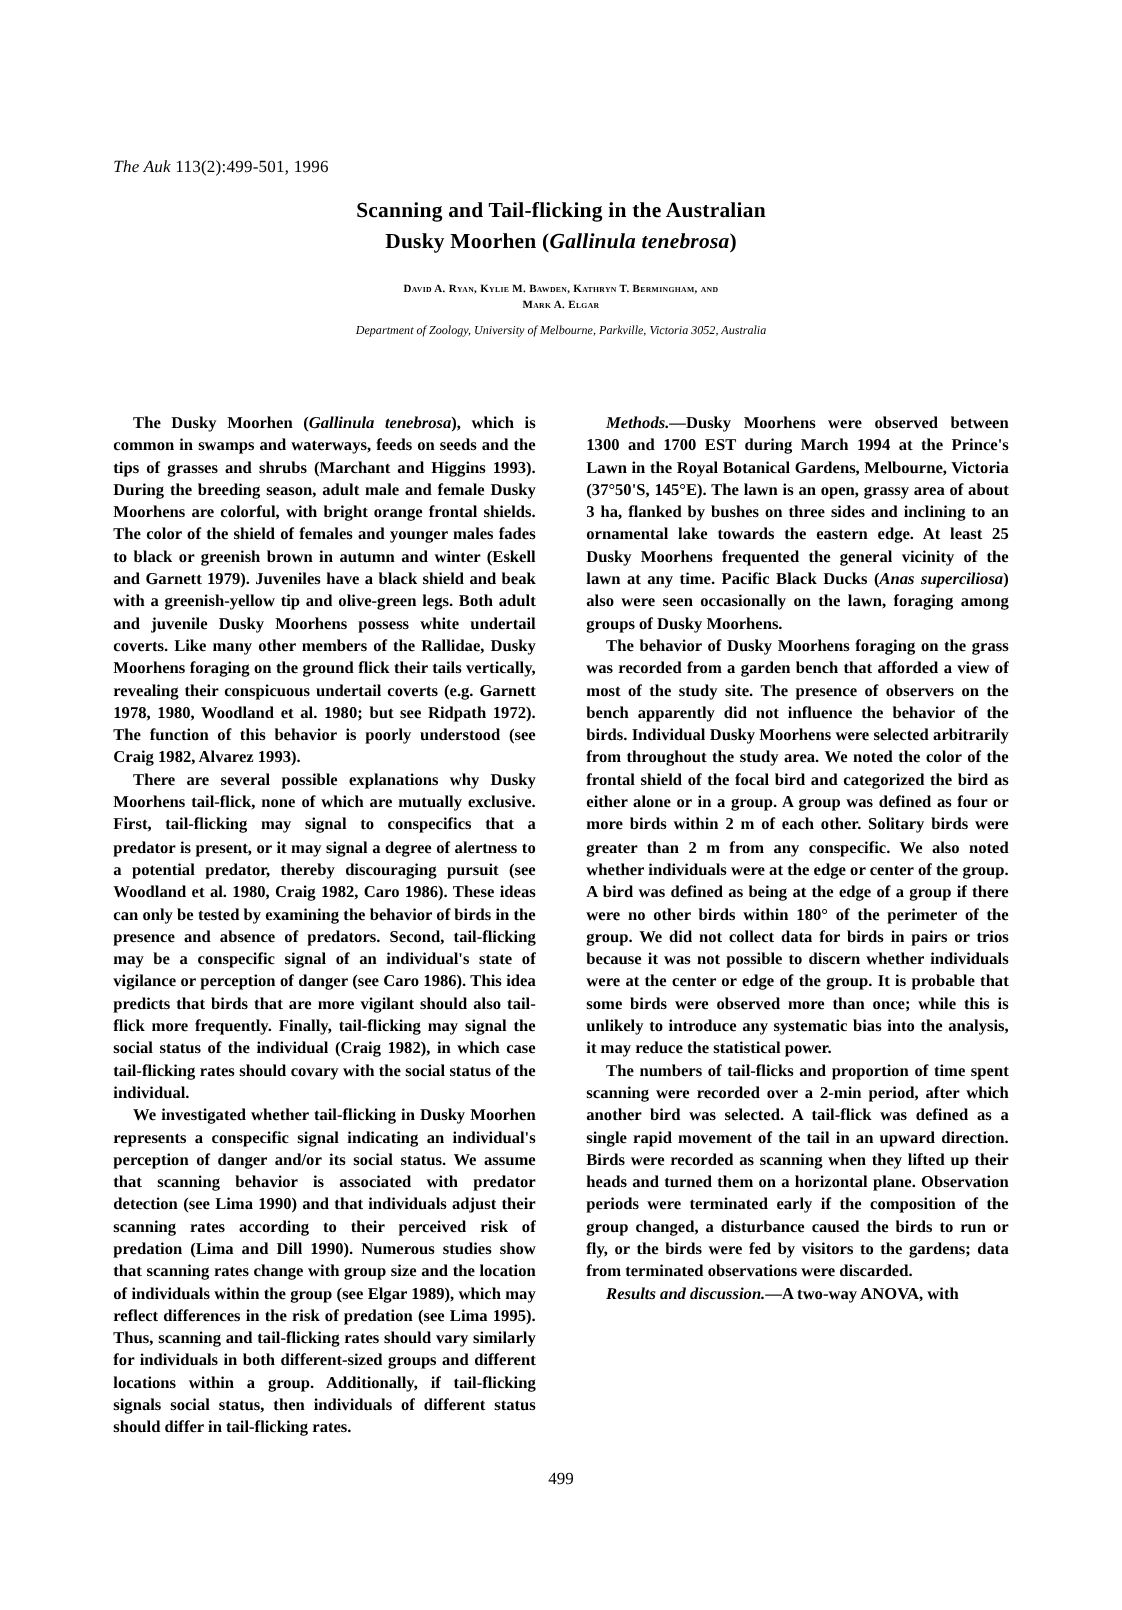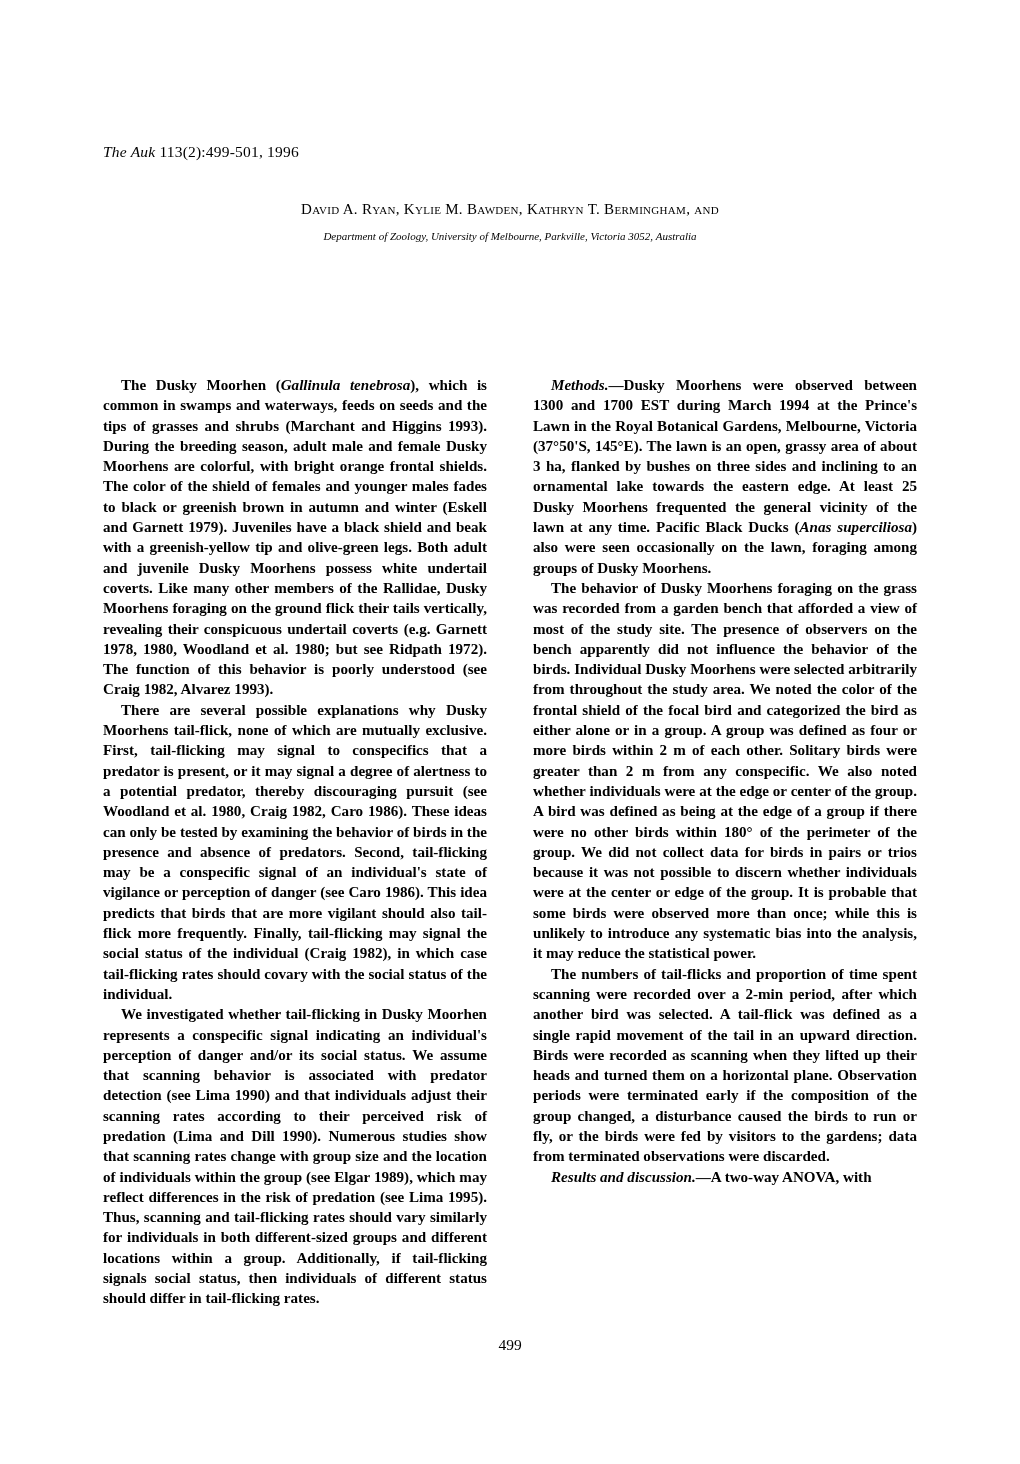--- a/index.html
+++ b/index.html
@@ -38,23 +38,24 @@
     font-size: 19.5px;
     font-weight: bold;
     line-height: 1.45;
     letter-spacing: 0.2px;
   }
   .title .ital {
     font-style: italic;
   }
   .authors {
     margin-top: 20px;
-    font-size: 15px;
+    font-size: 10px;
     line-height: 1.55;
     letter-spacing: 0.3px;
+    font-weight: bold;
   }
   .smallcaps {
     font-variant: small-caps;
   }
   .affiliation {
     margin-top: 7px;
     font-size: 11px;
     font-style: italic;
     line-height: 1.5;
   }
@@ -94,22 +95,27 @@
 </head>
 <body>
 
 <div class="page">
 
   <div class="journal-line">
     <span>The Auk</span><span class="nonital"> 113(2):499-501, 1996</span>
   </div>
 
   <div class="title-block">
+    <div class="title">
+      <div>Scanning and Tail-flicking in the Australian</div>
+      <div><span>Dusky Moorhen (</span><span class="ital">Gallinula tenebrosa</span><span>)</span></div>
+    </div>
     <div class="authors">
       <div class="smallcaps">David A. Ryan, Kylie M. Bawden, Kathryn T. Bermingham, and</div>
+      <div class="smallcaps">Mark A. Elgar</div>
     </div>
     <div class="affiliation">Department of Zoology, University of Melbourne, Parkville, Victoria 3052, Australia</div>
   </div>
 
   <div class="columns">
 
     <div class="col">
       <p>The Dusky Moorhen (<span class="ital">Gallinula tenebrosa</span>), which is common in swamps and waterways, feeds on seeds and the tips of grasses and shrubs (Marchant and Higgins 1993). During the breeding season, adult male and female Dusky Moorhens are colorful, with bright orange frontal shields. The color of the shield of females and younger males fades to black or greenish brown in autumn and winter (Eskell and Garnett 1979). Juveniles have a black shield and beak with a greenish-yellow tip and olive-green legs. Both adult and juvenile Dusky Moorhens possess white undertail coverts. Like many other members of the Rallidae, Dusky Moorhens foraging on the ground flick their tails vertically, revealing their conspicuous undertail coverts (e.g. Garnett 1978, 1980, Woodland et al. 1980; but see Ridpath 1972). The function of this behavior is poorly understood (see Craig 1982, Alvarez 1993).</p>
       <p>There are several possible explanations why Dusky Moorhens tail-flick, none of which are mutually exclusive. First, tail-flicking may signal to conspecifics that a predator is present, or it may signal a degree of alertness to a potential predator, thereby discouraging pursuit (see Woodland et al. 1980, Craig 1982, Caro 1986). These ideas can only be tested by examining the behavior of birds in the presence and absence of predators. Second, tail-flicking may be a conspecific signal of an individual's state of vigilance or perception of danger (see Caro 1986). This idea predicts that birds that are more vigilant should also tail-flick more frequently. Finally, tail-flicking may signal the social status of the individual (Craig 1982), in which case tail-flicking rates should covary with the social status of the individual.</p>
       <p>We investigated whether tail-flicking in Dusky Moorhen represents a conspecific signal indicating an individual's perception of danger and/or its social status. We assume that scanning behavior is associated with predator detection (see Lima 1990) and that individuals adjust their scanning rates according to their perceived risk of predation (Lima and Dill 1990). Numerous studies show that scanning rates change with group size and the location of individuals within the group (see Elgar 1989), which may reflect differences in the risk of predation (see Lima 1995). Thus, scanning and tail-flicking rates should vary similarly for individuals in both different-sized groups and different locations within a group. Additionally, if tail-flicking signals social status, then individuals of different status should differ in tail-flicking rates.</p>

